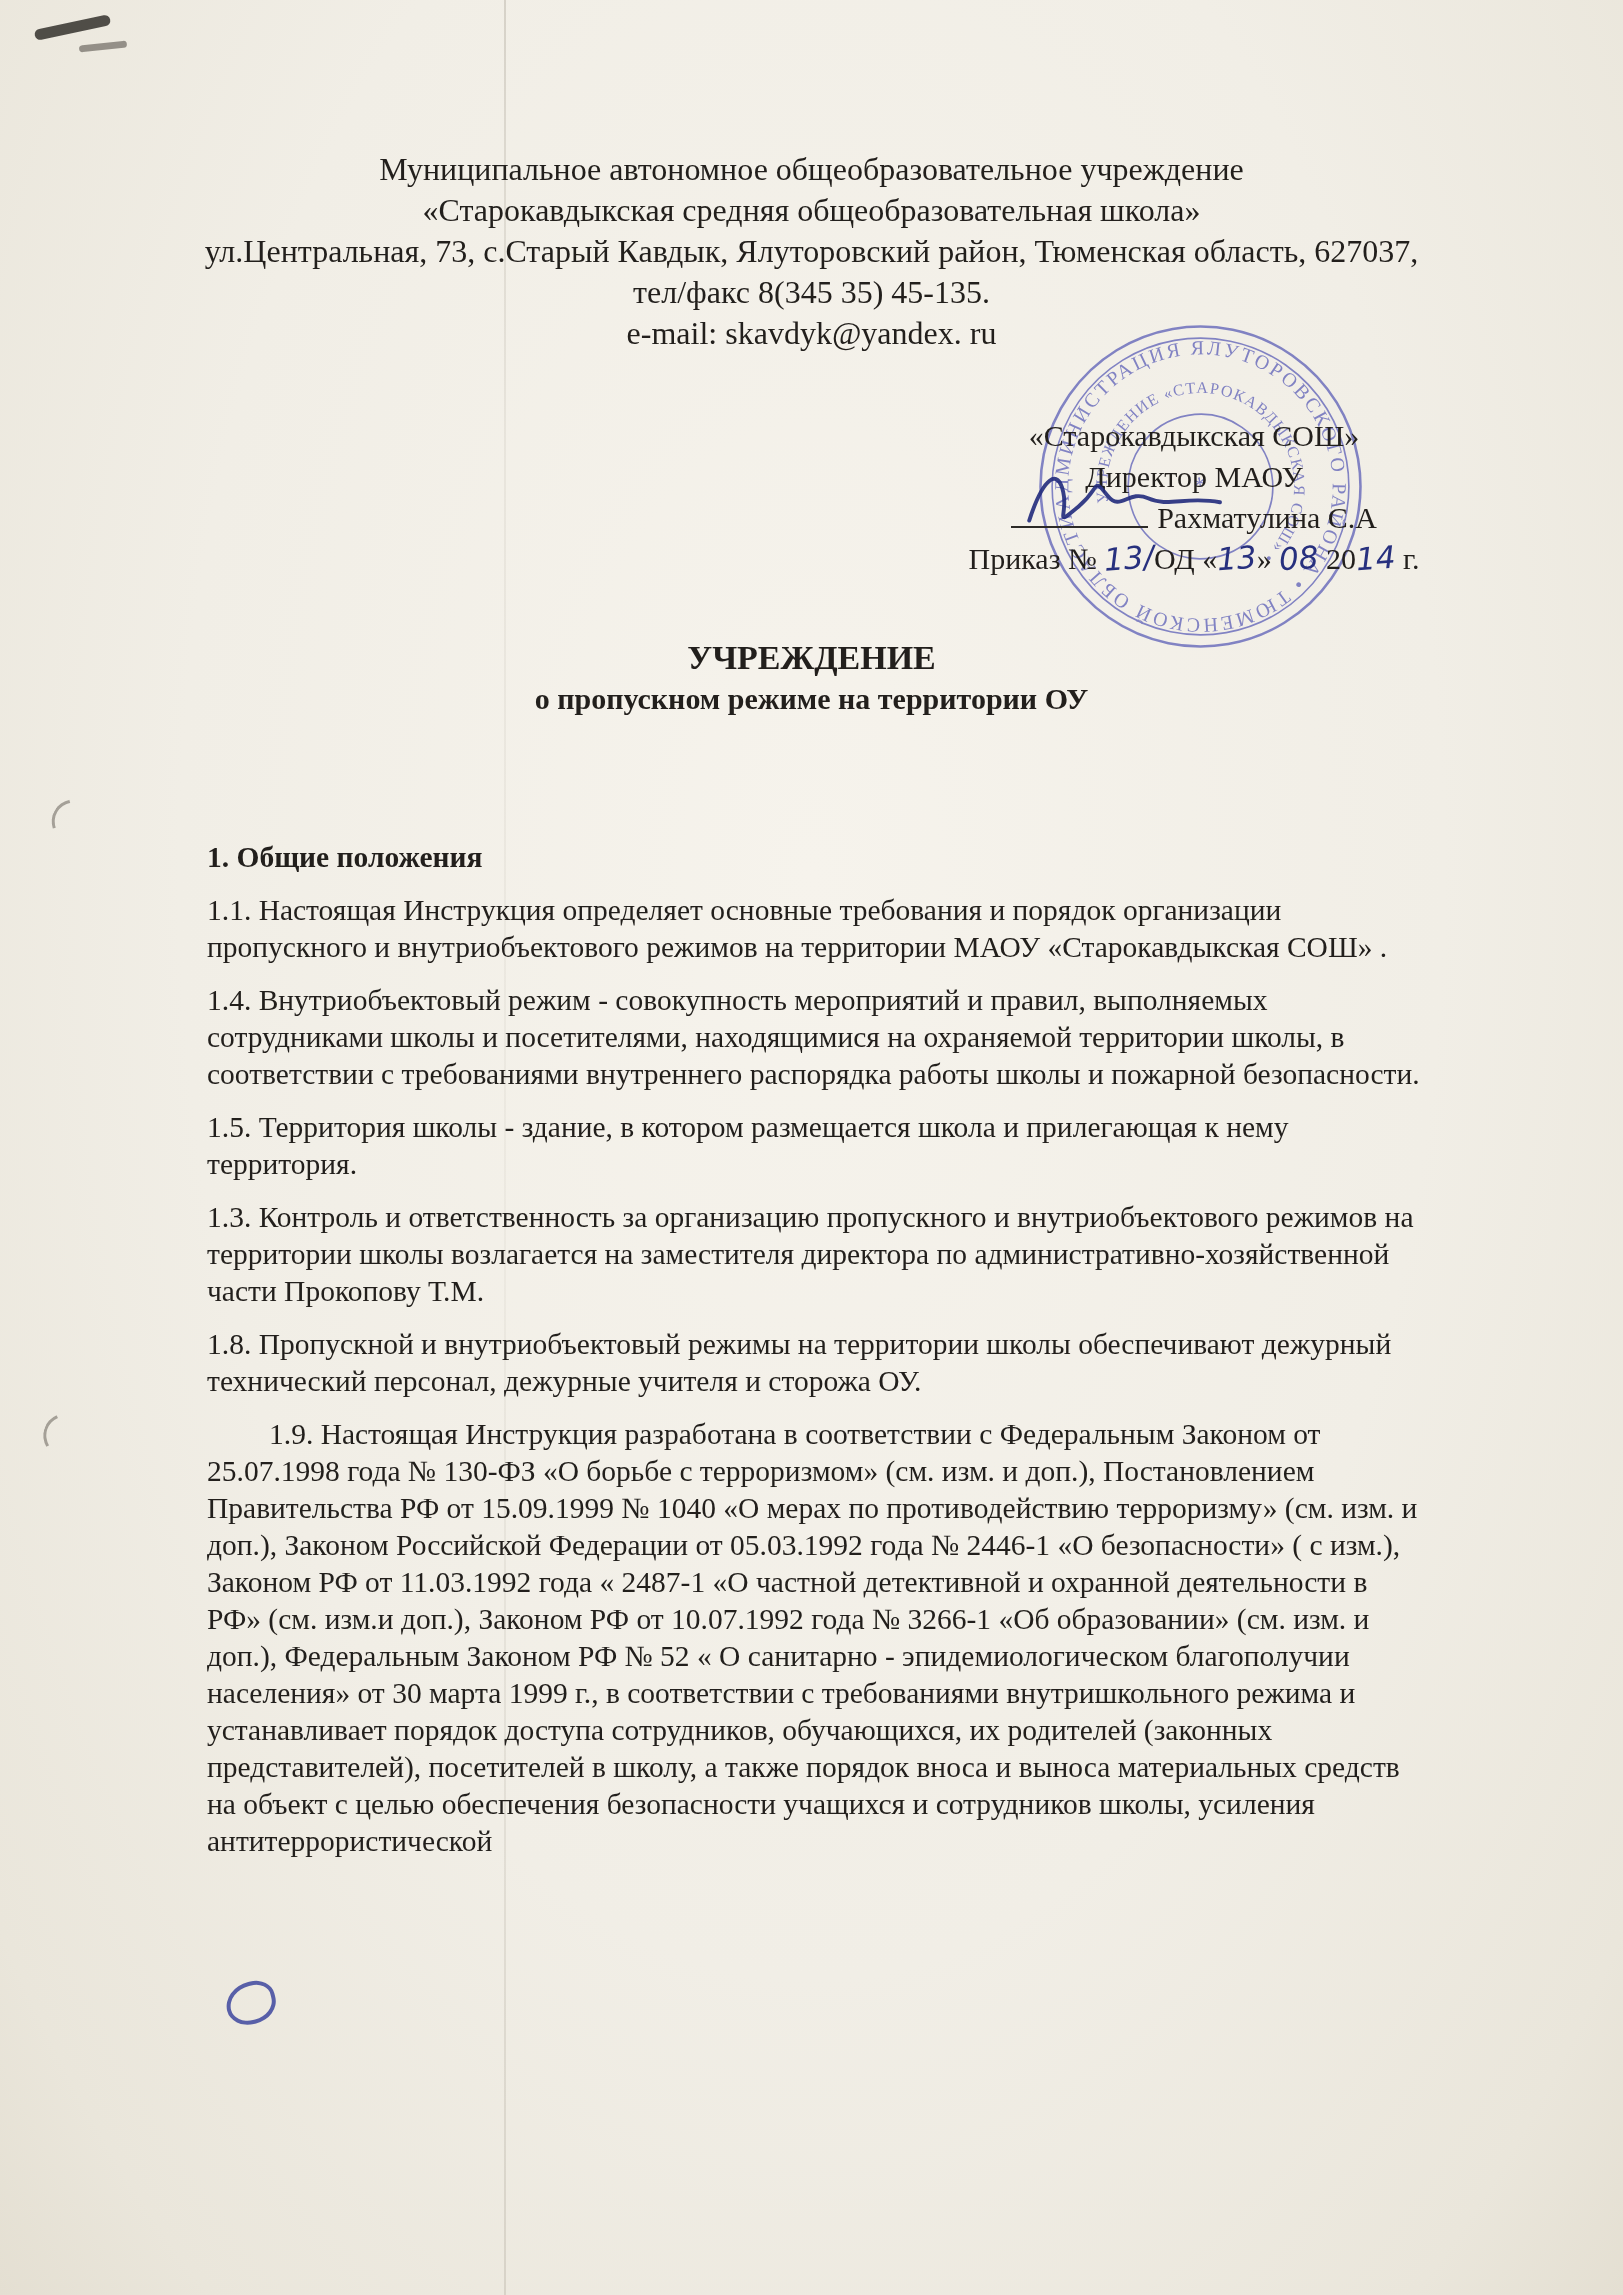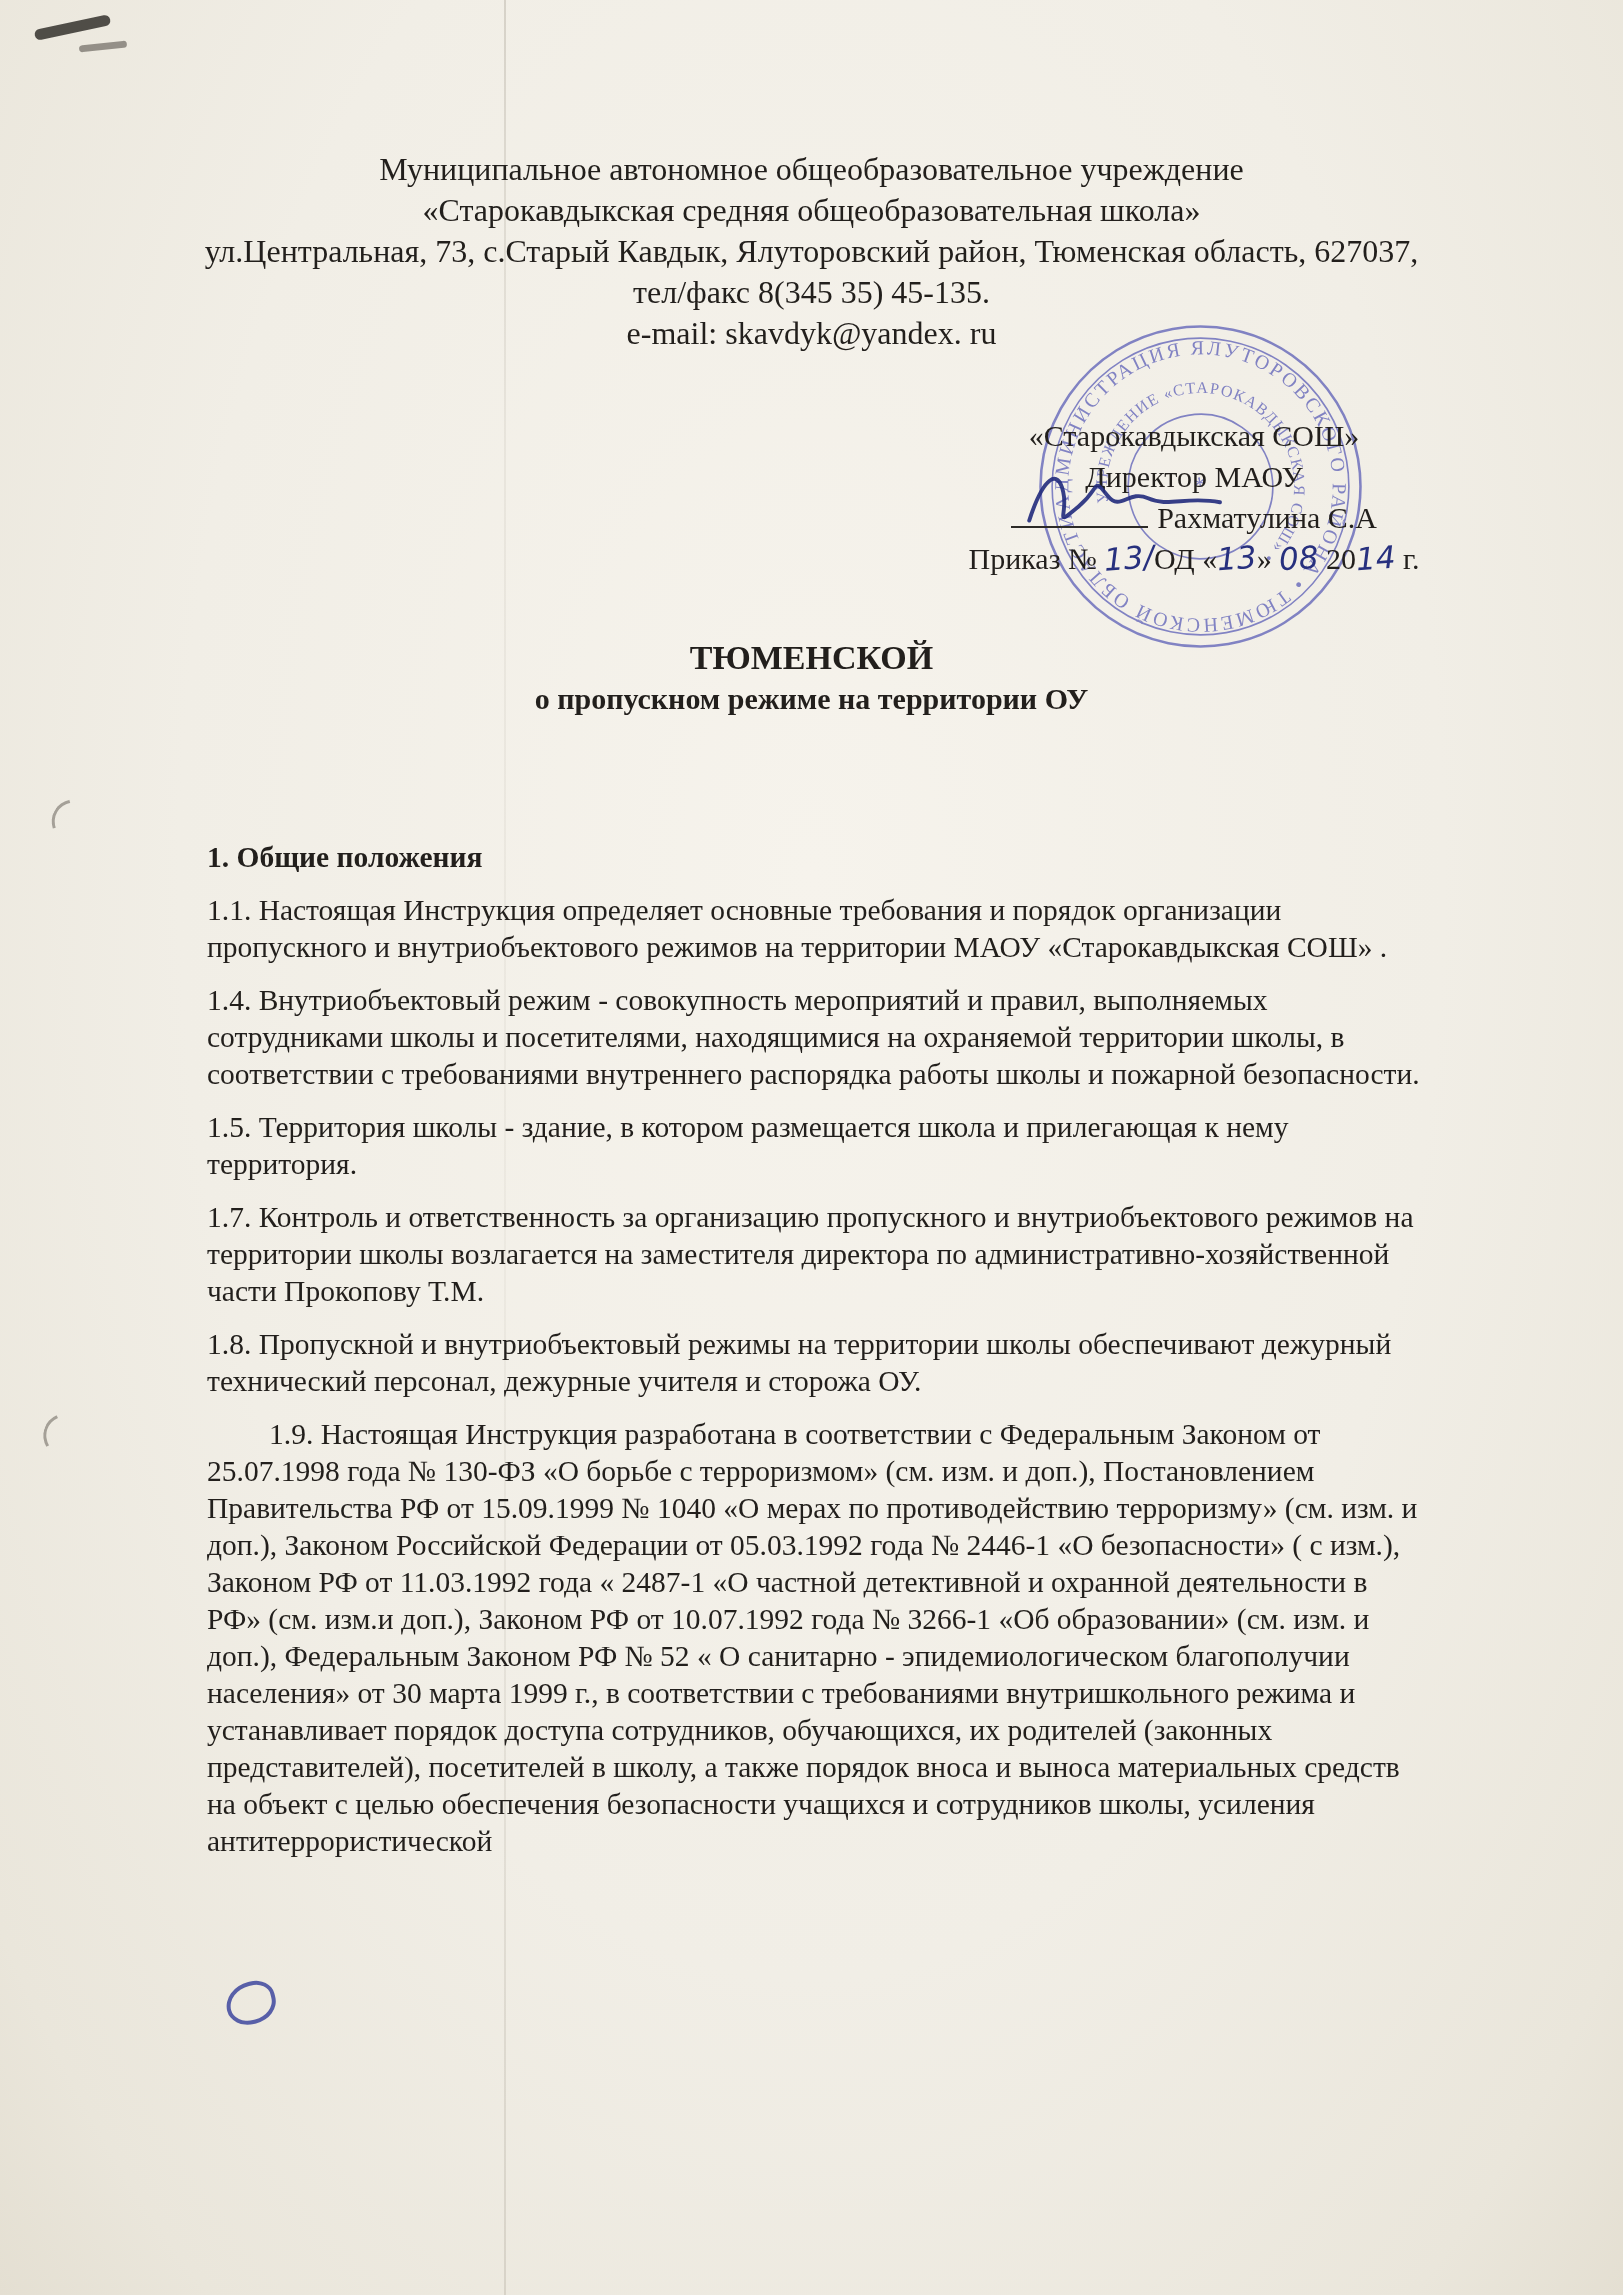--- a/index.html
+++ b/index.html
@@ -132,28 +132,28 @@
     <div>Директор МАОУ</div>
     <div>
       <span class="sig-blank"></span><span>Рахматулина С.А</span>
     </div>
     <div class="order-line">
       <span>Приказ № </span><span class="hw">13/</span><span>ОД «</span><span class="hw">13</span><span>» </span><span class="hw">08</span><span> 20</span><span class="hw">14</span><span> г.</span>
     </div>
   </div>
 
   <div class="doc-title">
-    <div class="t1">ТЮМЕНСКОЙ</div>
+    <div class="t1">УЧРЕЖДЕНИЕ</div>
     <div class="t2">о пропускном режиме на территории ОУ</div>
   </div>
 
   <div class="doc-body">
     <p class="section-heading">1. Общие положения</p>
     <p>1.1. Настоящая Инструкция определяет основные требования и порядок организации пропускного и внутриобъектового режимов на территории МАОУ «Старокавдыкская СОШ» .</p>
     <p>1.4. Внутриобъектовый режим - совокупность мероприятий и правил, выполняемых сотрудниками школы и посетителями, находящимися на охраняемой территории школы, в соответствии с требованиями внутреннего распорядка работы школы и пожарной безопасности.</p>
     <p>1.5. Территория школы - здание, в котором размещается школа и прилегающая к нему территория.</p>
-    <p>1.7. Контроль и ответственность за организацию пропускного и внутриобъектового режимов на территории школы возлагается на заместителя директора по административно-хозяйственной части Прокопову Т.М.</p>
+    <p>1.3. Контроль и ответственность за организацию пропускного и внутриобъектового режимов на территории школы возлагается на заместителя директора по административно-хозяйственной части Прокопову Т.М.</p>
     <p>1.8. Пропускной и внутриобъектовый режимы на территории школы обеспечивают дежурный технический персонал, дежурные учителя и сторожа ОУ.</p>
     <p class="indent-first">1.9. Настоящая Инструкция разработана  в соответствии с Федеральным Законом от 25.07.1998 года № 130-ФЗ «О борьбе с терроризмом» (см. изм. и доп.), Постановлением Правительства РФ от 15.09.1999 № 1040 «О мерах по противодействию терроризму» (см. изм. и доп.), Законом Российской Федерации от 05.03.1992 года № 2446-1 «О безопасности» ( с изм.), Законом РФ от 11.03.1992 года « 2487-1 «О частной детективной и охранной деятельности в РФ» (см. изм.и доп.), Законом РФ от 10.07.1992 года № 3266-1 «Об образовании» (см. изм. и доп.), Федеральным Законом РФ № 52 « О санитарно - эпидемиологическом благополучии населения» от 30 марта 1999 г., в соответствии с требованиями внутришкольного режима и устанавливает порядок доступа сотрудников, обучающихся, их родителей (законных представителей), посетителей в школу, а также порядок вноса и выноса материальных средств на объект с целью обеспечения безопасности учащихся и сотрудников школы, усиления антитеррористической</p>
   </div>
 
 </div>
 
 
 </body></html>

